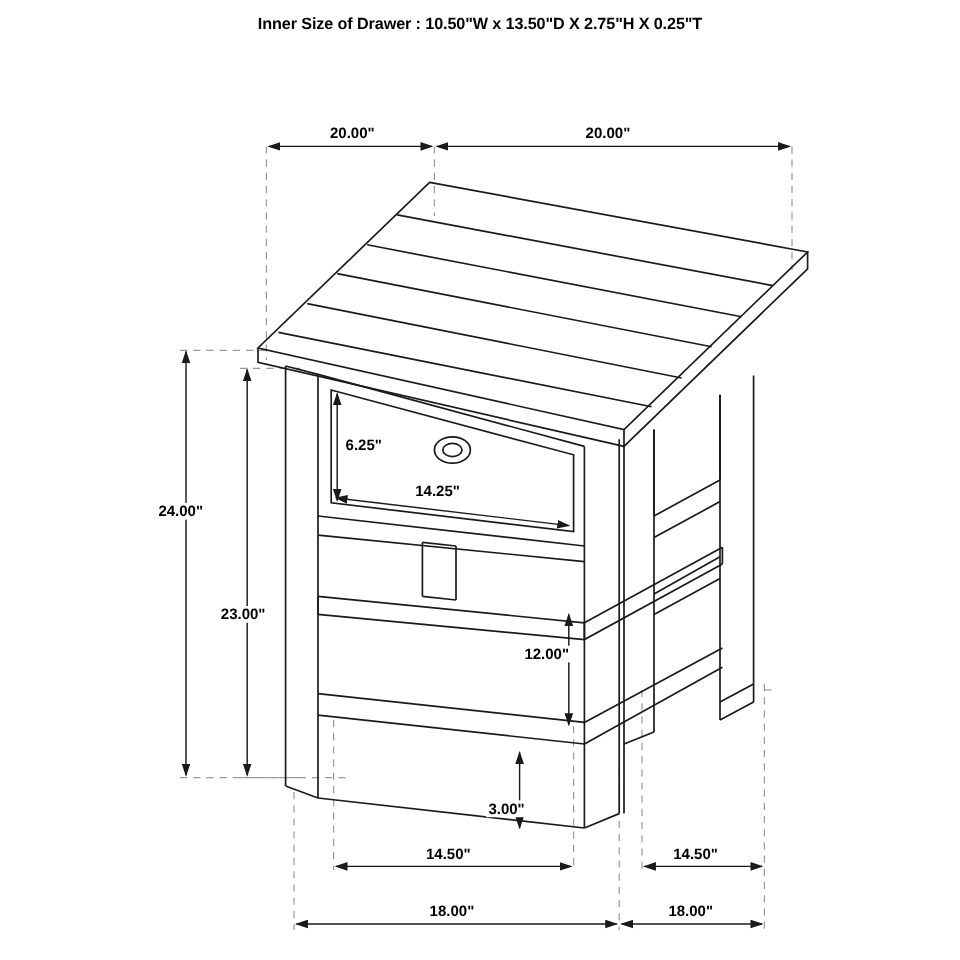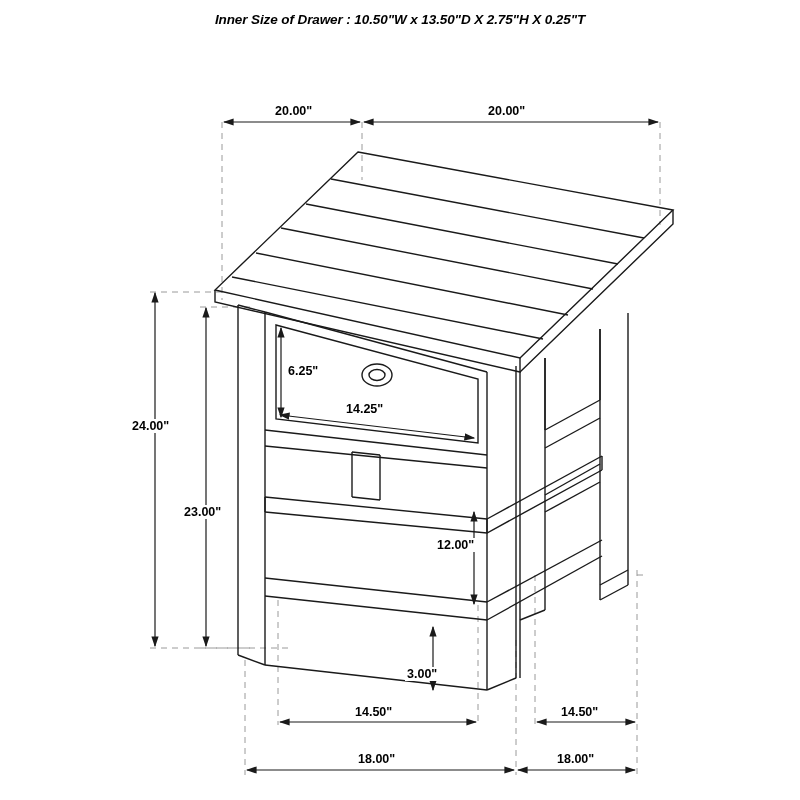--- a/index.html
+++ b/index.html
@@ -22,21 +22,20 @@
   }
   #title {
     position: absolute;
     top: 12px;
     left: 0;
     width: 800px;
     text-align: center;
     font-size: 13.5px;
     font-weight: bold;
     letter-spacing: -0.1px;
-    font-style: italic;
   }
   svg.diagram {
     position: absolute;
     top: 0;
     left: 0;
     width: 800px;
     height: 800px;
   }
   .dimlabel {
     position: absolute;

